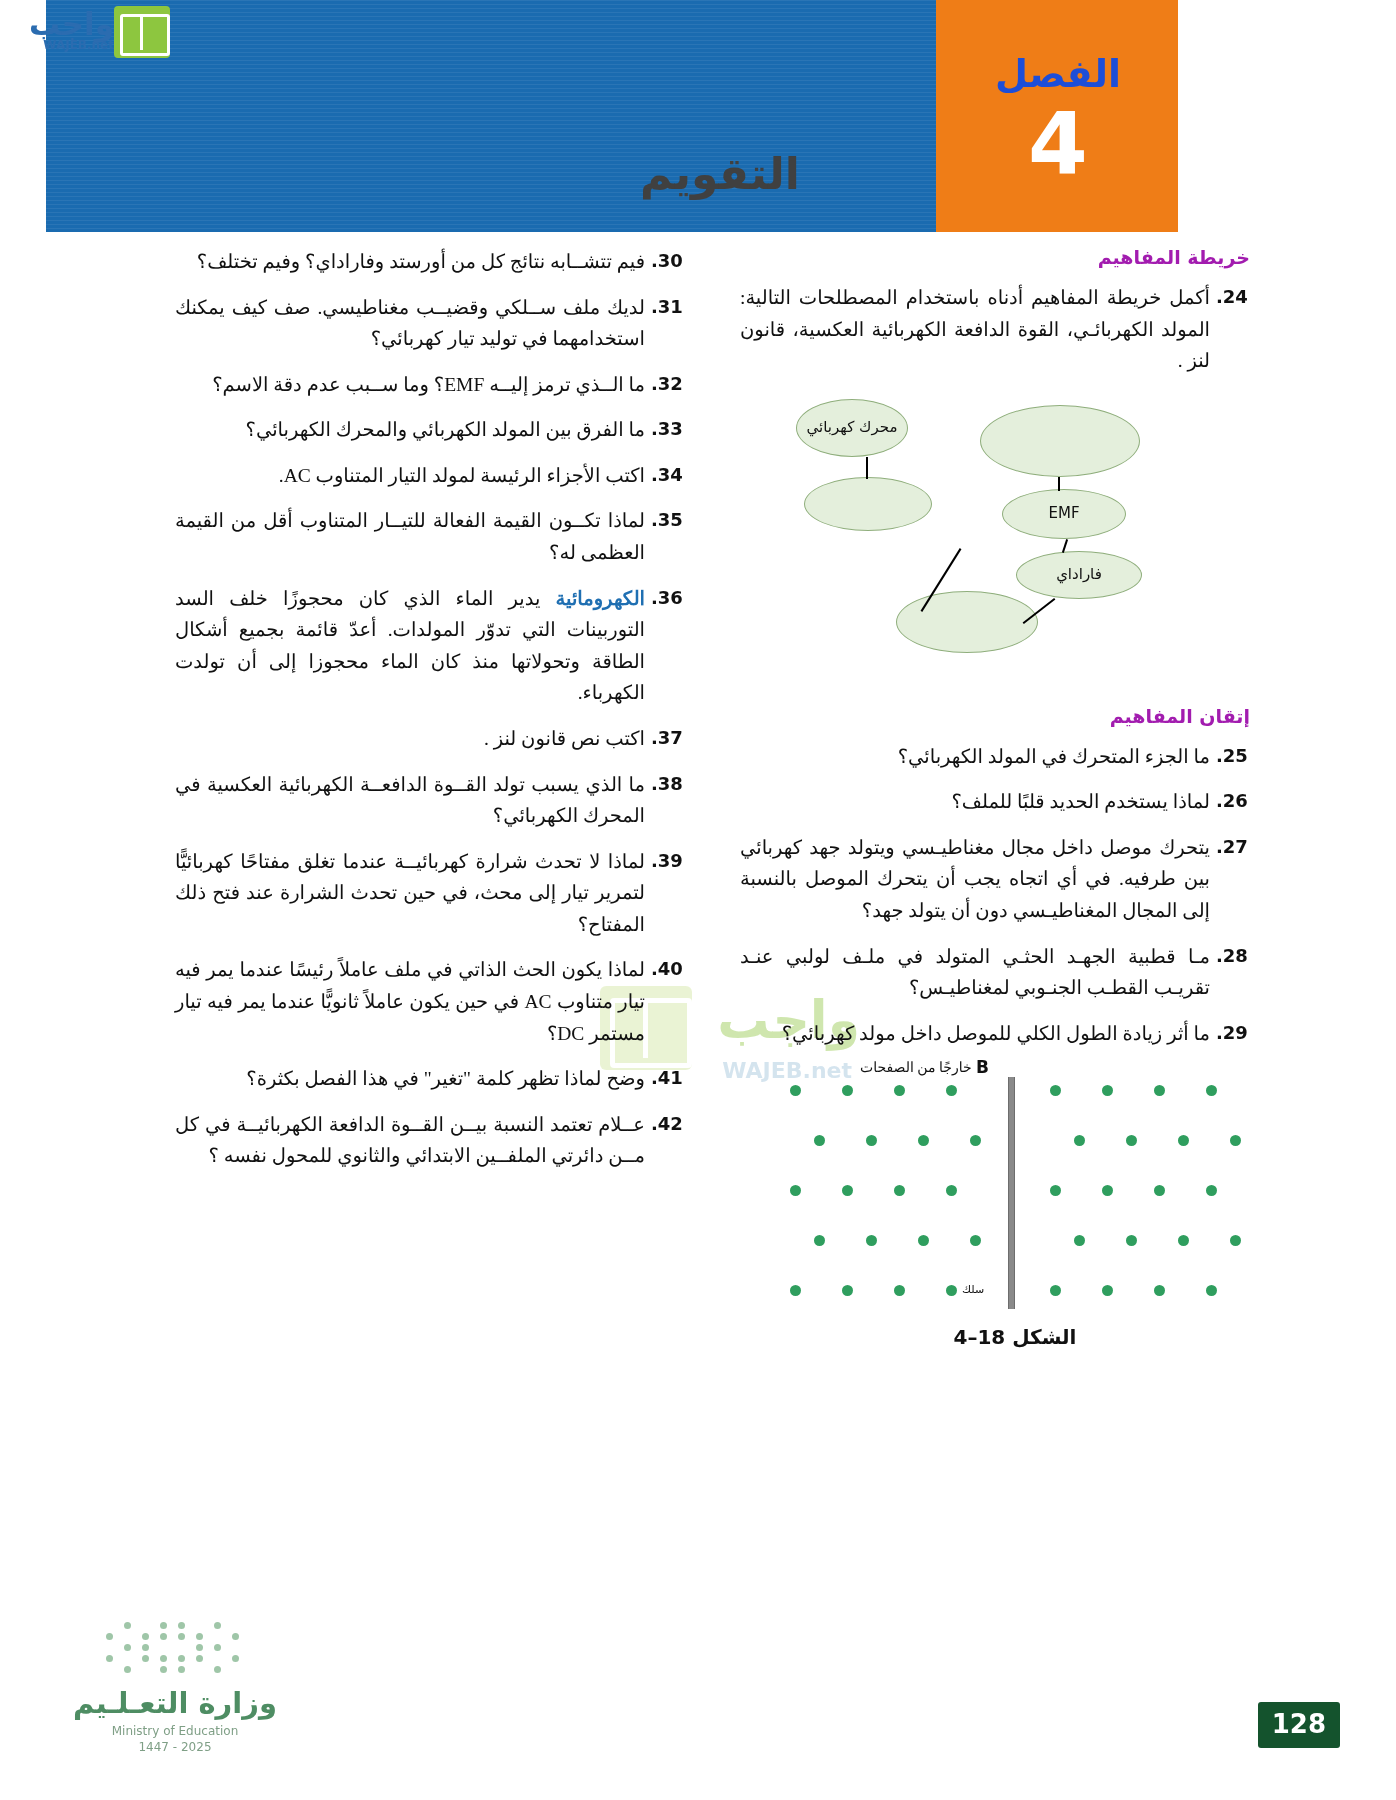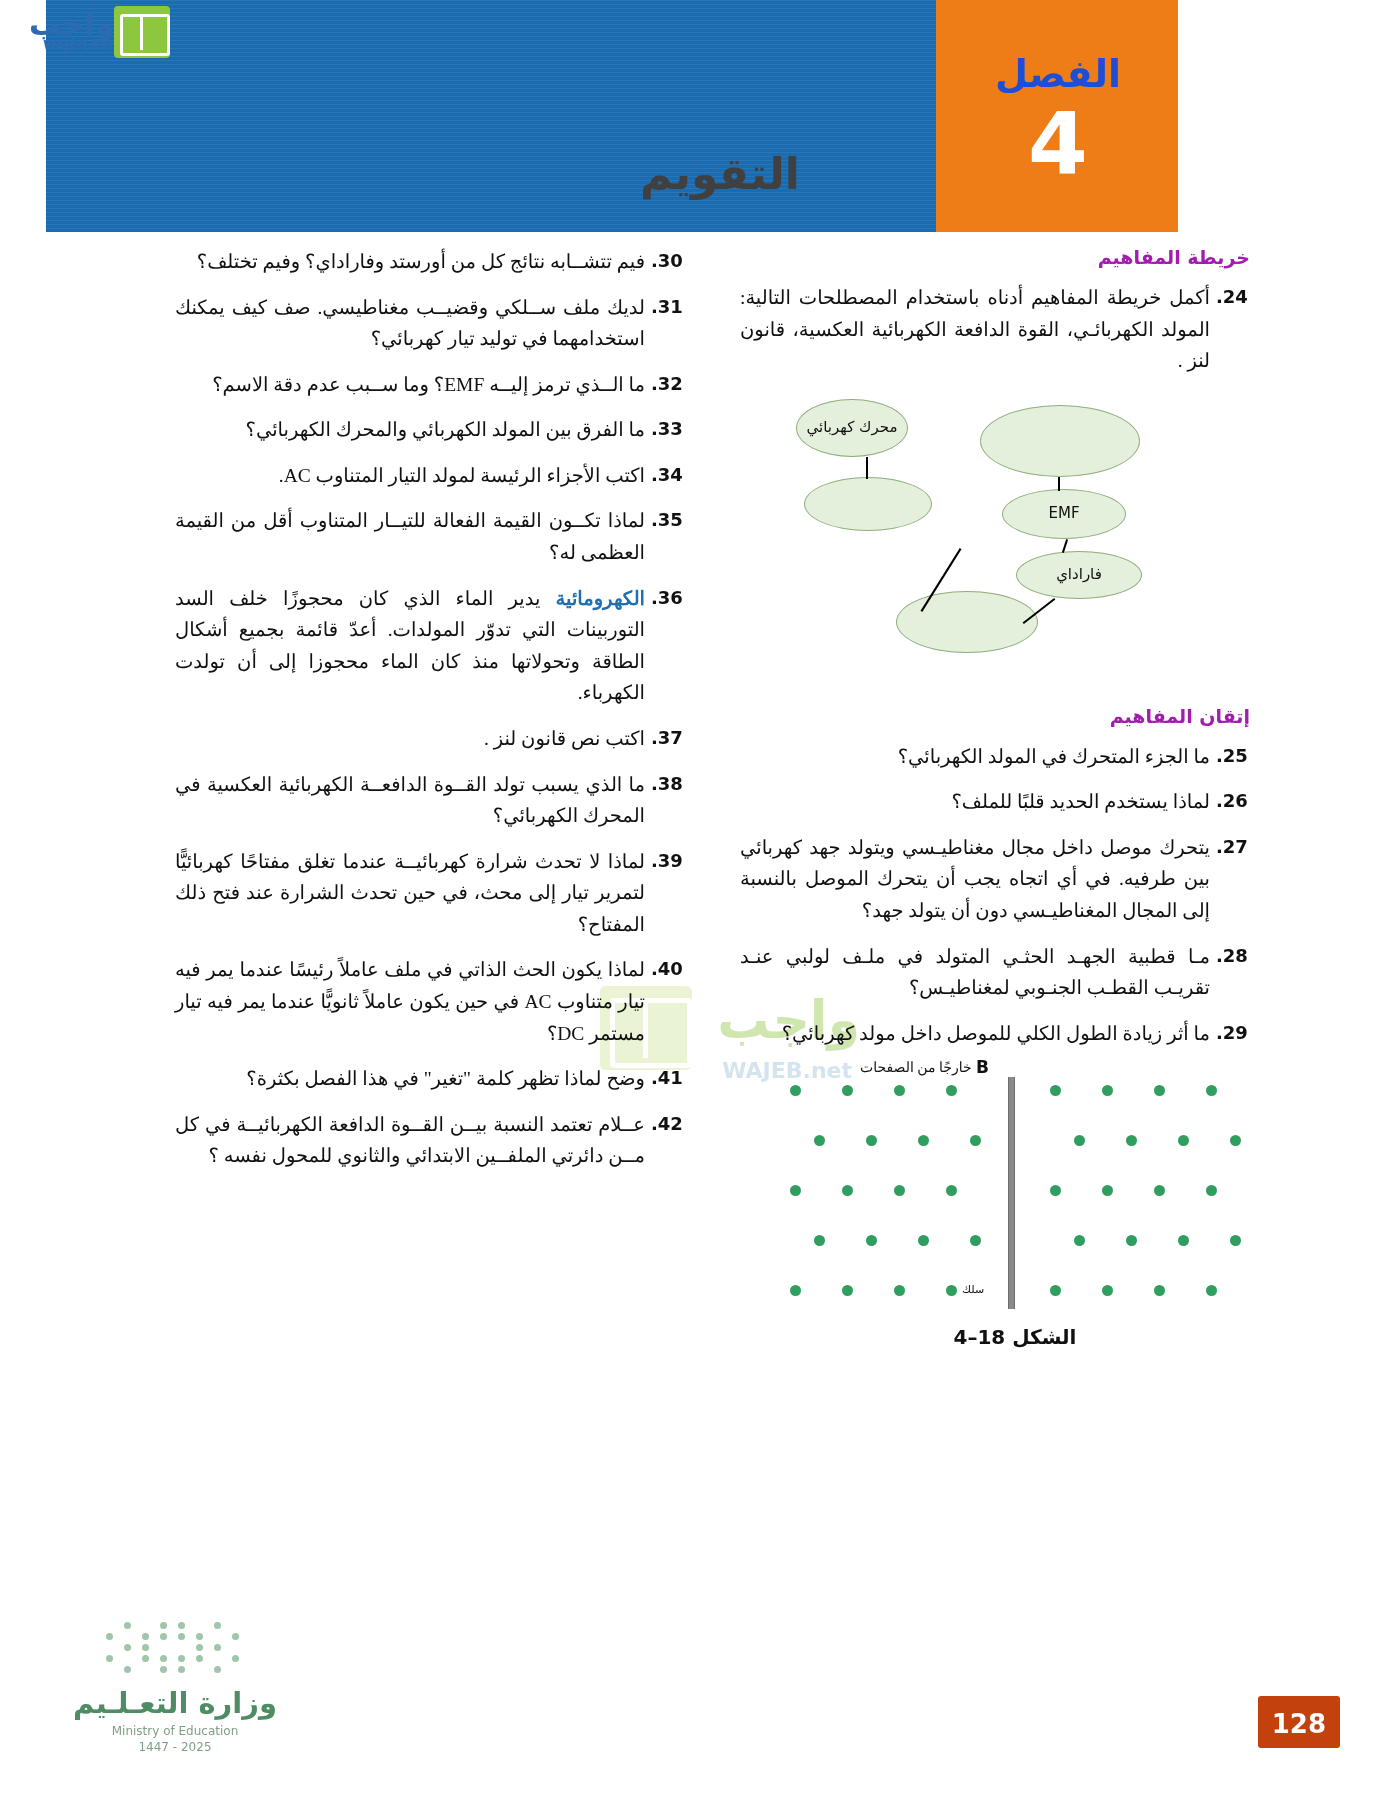--- a/index.html
+++ b/index.html
@@ -183,23 +183,23 @@
     color:#4e8d63; letter-spacing:1px;
   }
   .moe-en {
     font-family:"DejaVu Sans", sans-serif; font-size:12px; color:#7f9f86; margin-top:4px;
   }
   .moe-yr {
     font-family:"DejaVu Sans", sans-serif; font-size:12px; color:#7f9f86; margin-top:2px;
   }
   .pagenum {
     position:absolute; right:56px; bottom:52px;
-    background:#c2410c; color:#fff;
+    background:#14532d; color:#fff;
     font-family:"DejaVu Sans", sans-serif; font-weight:bold; font-size:26px;
-    padding:13px 14px 9px 14px; border-radius:3px;
+    padding:7px 14px 9px 14px; border-radius:3px;
   }
 
   
   .wm-center {
     position:absolute; left:560px; top:980px; width:300px; height:180px;
     opacity:0.42; z-index:0; pointer-events:none;
   }
   .wm-center .wmc-text {
     position:absolute; right:0px; top:10px;
     font-family:"DejaVu Sans", sans-serif; font-size:52px; font-weight:bold;

